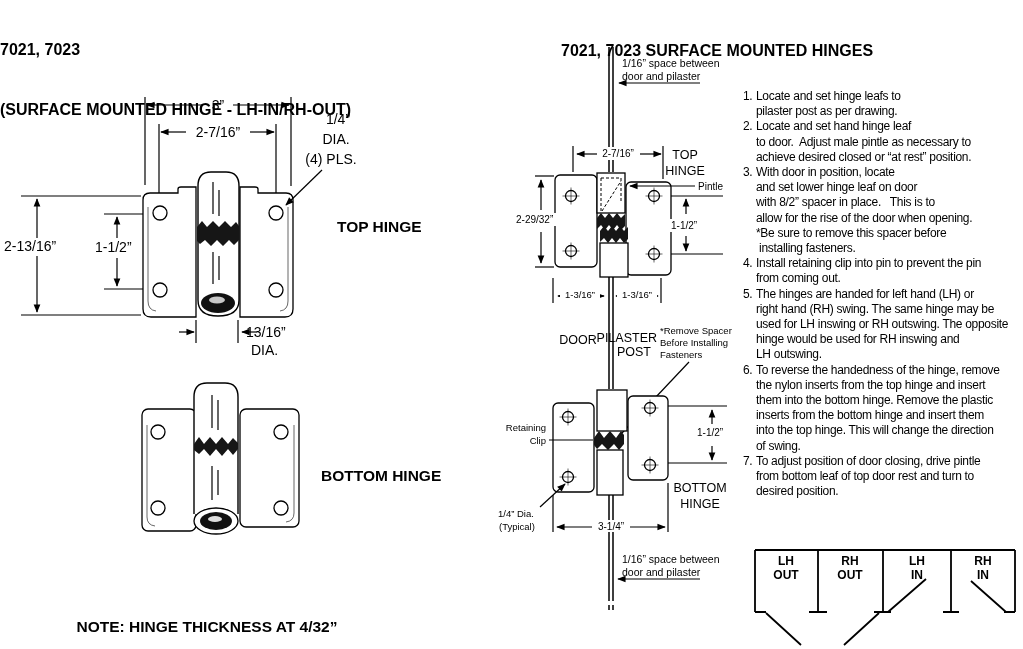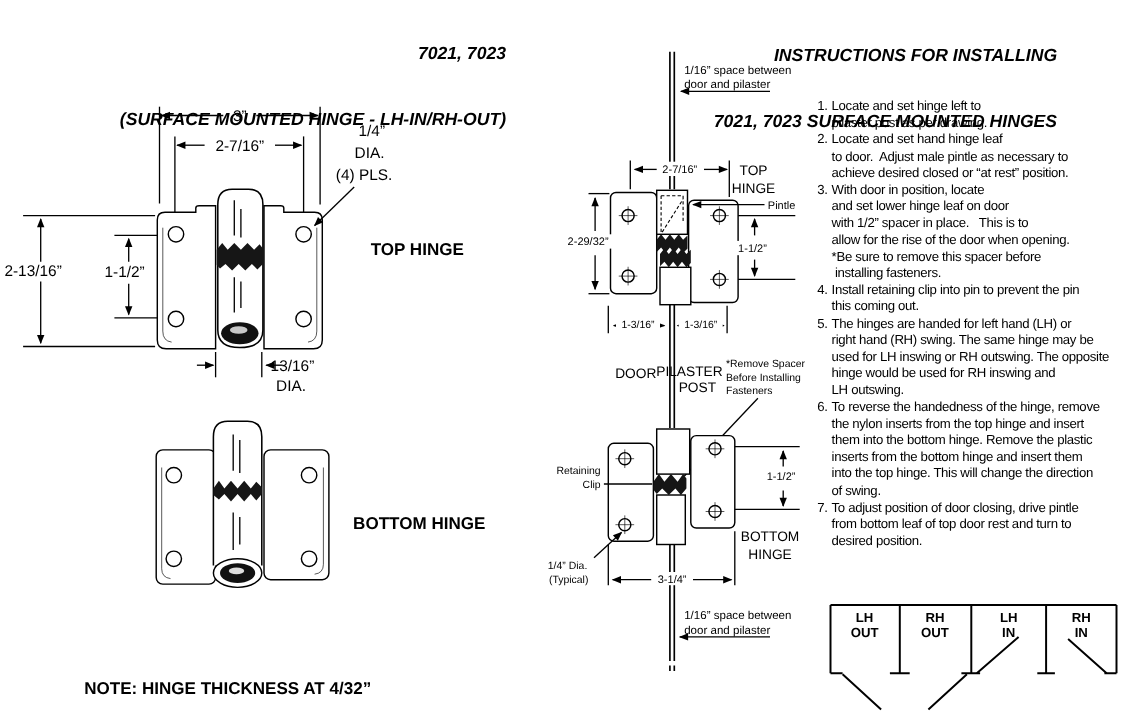--- a/index.html
+++ b/index.html
@@ -1,19 +1,19 @@
 <!DOCTYPE html>
 <html><head>
 <meta charset="utf-8">
 <style>
   html,body{margin:0;padding:0;background:#fff;}
   .page{position:relative;width:1023px;height:649px;background:#fff;overflow:hidden;
         font-family:"Liberation Sans",sans-serif;color:#000;}
   .abs{position:absolute;}
-  .title{font-weight:bold;font-size:16px;line-height:20px;text-align:right;white-space:pre;font-style:italic;}
+  .title{font-weight:bold;font-size:16px;line-height:20px;text-align:left;white-space:pre;}
   .note{font-weight:bold;font-size:15.5px;line-height:21px;text-align:center;white-space:pre;}
   .instr{font-size:12px;line-height:15.2px;letter-spacing:-0.3px;}
   .item{display:flex;}
   .item .num{width:13px;flex:none;}
   .item .txt{flex:1;white-space:pre-wrap;}
   svg{position:absolute;left:0;top:0;}
   svg text{font-family:"Liberation Sans",sans-serif;fill:#000;stroke:none;}
   .d14{font-size:14px;} .d10{font-size:10px;} .d95{font-size:9.5px;} .d105{font-size:10.5px;}
   .lab{font-size:12.5px;} .lab15{font-size:15.5px;font-weight:bold;} .sw{font-size:12px;font-weight:600;}
   .ln{stroke:#000;stroke-width:1.2;fill:none;}
@@ -239,54 +239,53 @@
       <text class="sw" x="983" y="579" text-anchor="middle">IN</text>
     </g>
   </svg>
 
   <div class="abs title" style="left:0;top:2;width:460px">
     <div>7021, 7023</div>
     <div>(SURFACE MOUNTED HINGE - LH-IN/RH-OUT)</div>
   </div>
 
   <div class="abs title" style="left:561px;top:1px;width:400px">
-    <div>INSTRUCTIONS FOR INSTALLING</div>
     <div>7021, 7023 SURFACE MOUNTED HINGES</div>
   </div>
 
   <div class="abs note" style="left:0;top:574px;width:414px">
     <div>NOTE: HINGE THICKNESS AT 4/32”</div>
     
   </div>
 
   <div class="abs instr" style="left:743px;top:89px;width:281px">
     <div class="item">
       <span class="num">1.</span>
-      <span class="txt">Locate and set hinge left to
+      <span class="txt">Locate and set hinge leafs to
 pilaster post as per drawing.</span>
     </div>
     <div class="item">
       <span class="num">2.</span>
       <span class="txt">Locate and set hand hinge leaf
 to door.  Adjust male pintle as necessary to
 achieve desired closed or “at rest” position.</span>
     </div>
     <div class="item">
       <span class="num">3.</span>
       <span class="txt">With door in position, locate
 and set lower hinge leaf on door
-with 1/2” spacer in place.   This is to
+with 8/2” spacer in place.   This is to
 allow for the rise of the door when opening.
 *Be sure to remove this spacer before
  installing fasteners.</span>
     </div>
     <div class="item">
       <span class="num">4.</span>
       <span class="txt">Install retaining clip into pin to prevent the pin
-this coming out.</span>
+from coming out.</span>
     </div>
     <div class="item">
       <span class="num">5.</span>
       <span class="txt">The hinges are handed for left hand (LH) or
 right hand (RH) swing. The same hinge may be
 used for LH inswing or RH outswing. The opposite
 hinge would be used for RH inswing and
 LH outswing.</span>
     </div>
     <div class="item">

